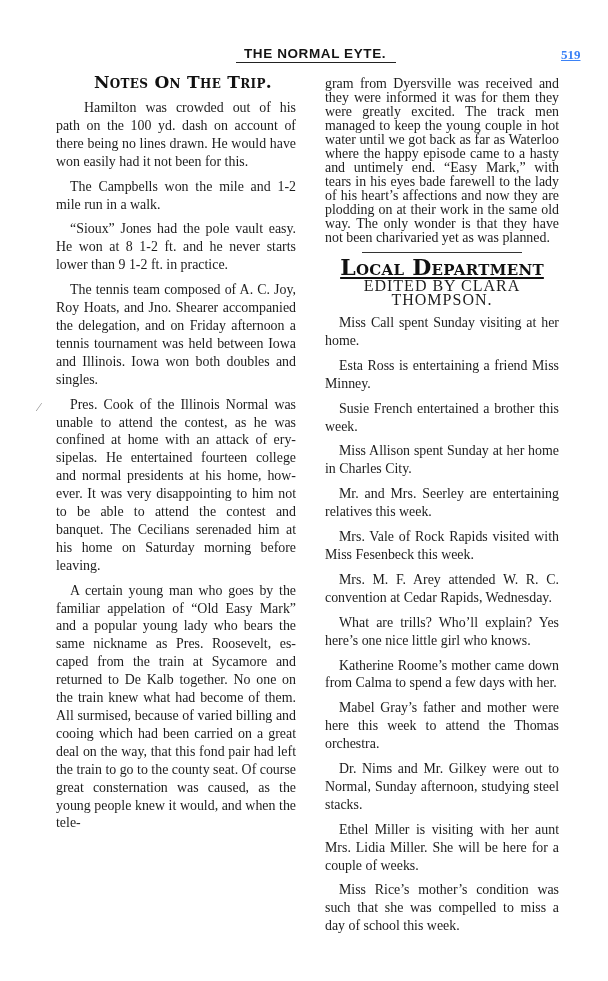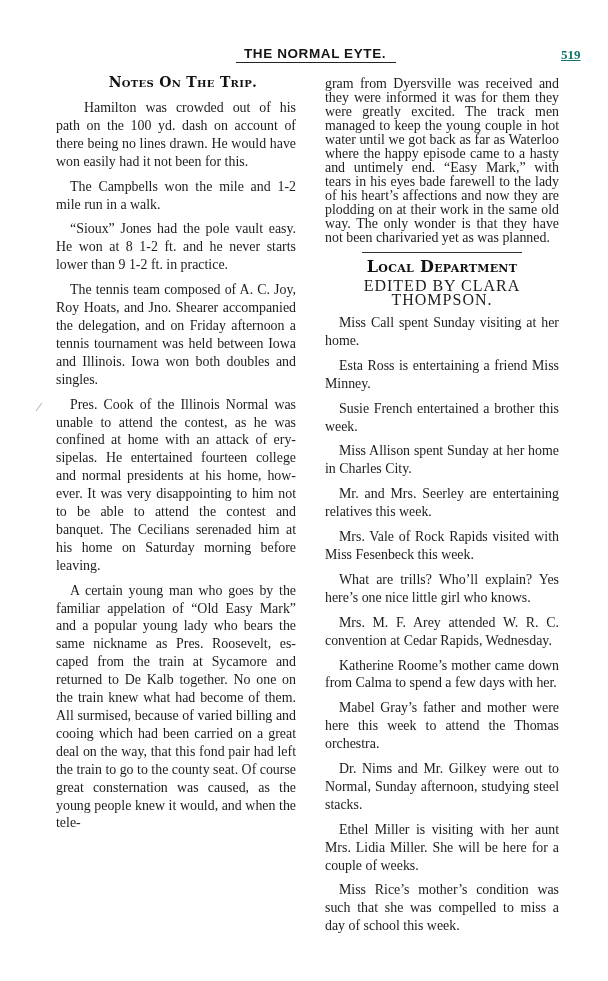--- a/index.html
+++ b/index.html
@@ -36,21 +36,21 @@
       padding-left: 8px;
       color: #141414;
     }
     .page-number {
       position: absolute;
       left: 561px;
       top: 1px;
       font-size: 13px;
       font-family: "Liberation Serif", serif;
       font-weight: bold;
-      color: #0f766e;
+      color: #3b82f6;
       text-decoration: underline;
     }
     .column {
       position: absolute;
       top: 72px;
       font-size: 13.9px;
       line-height: 17.9px;
       text-align: justify;
       hyphens: manual;
     }
@@ -66,21 +66,21 @@
     }
     .blackletter {
       font-family: "DejaVu Serif", serif;
       font-weight: bold;
       text-align: center;
       letter-spacing: 0.3px;
       font-variant: small-caps;
       color: #111;
     }
     .heading-trip {
-      font-size: 14px;
+      font-size: 17px;
       line-height: 20px;
       margin: 0 0 1px 0;
       padding-left: 14px;
     }
     p {
       margin: 7px;
       text-indent: 14px;
     }
     .col-left p.first {
       text-indent: 28px;
@@ -88,23 +88,24 @@
     .col-right p.cont {
       text-indent: 0;
     }
     .rule {
       width: 160px;
       height: 0;
       border-top: 1px solid #333;
       margin: 4px auto 0 auto;
     }
     .heading-local {
-      font-size: 16px;
+      font-size: 22px;
       line-height: 20px;
       margin: 4px 0 2px 0;
+      text-decoration: underline;
     }
     .editor-line {
       text-align: center;
       font-size: 16px;
       letter-spacing: 1px;
       line-height: 14px;
       margin-bottom: 5px;
     }
     .local-items p {
       line-height: 17.9px;
@@ -143,21 +144,21 @@
   <div class="rule"></div>
   <div class="blackletter heading-local">Local Department</div>
   <div class="editor-line">EDITED BY CLARA THOMPSON.</div>
   <div class="local-items">
     <p>Miss Call spent Sunday visiting at her home.</p>
     <p>Esta Ross is entertaining a friend Miss Minney.</p>
     <p>Susie French entertained a brother this week.</p>
     <p>Miss Allison spent Sunday at her home in Charles City.</p>
     <p>Mr. and Mrs. Seerley are entertaining relatives this week.</p>
     <p>Mrs. Vale of Rock Rapids visited with Miss Fesenbeck this week.</p>
+    <p>Mrs. M. F. Arey attended W. R. C. convention at Cedar Rapids, Wednesday.</p>
     <p>What are trills? Who’ll explain? Yes here’s one nice little girl who knows.</p>
-    <p>Mrs. M. F. Arey attended W. R. C. convention at Cedar Rapids, Wednesday.</p>
     <p>Katherine Roome’s mother came down from Calma to spend a few days with her.</p>
     <p>Mabel Gray’s father and mother were here this week to attend the Thomas orchestra.</p>
     <p>Dr. Nims and Mr. Gilkey were out to Normal, Sunday afternoon, studying steel stacks.</p>
     <p>Ethel Miller is visiting with her aunt Mrs. Lidia Miller. She will be here for a couple of weeks.</p>
     <p>Miss Rice’s mother’s condition was such that she was compelled to miss a day of school this week.</p>
   </div>
 </div>
 
 </body></html>

